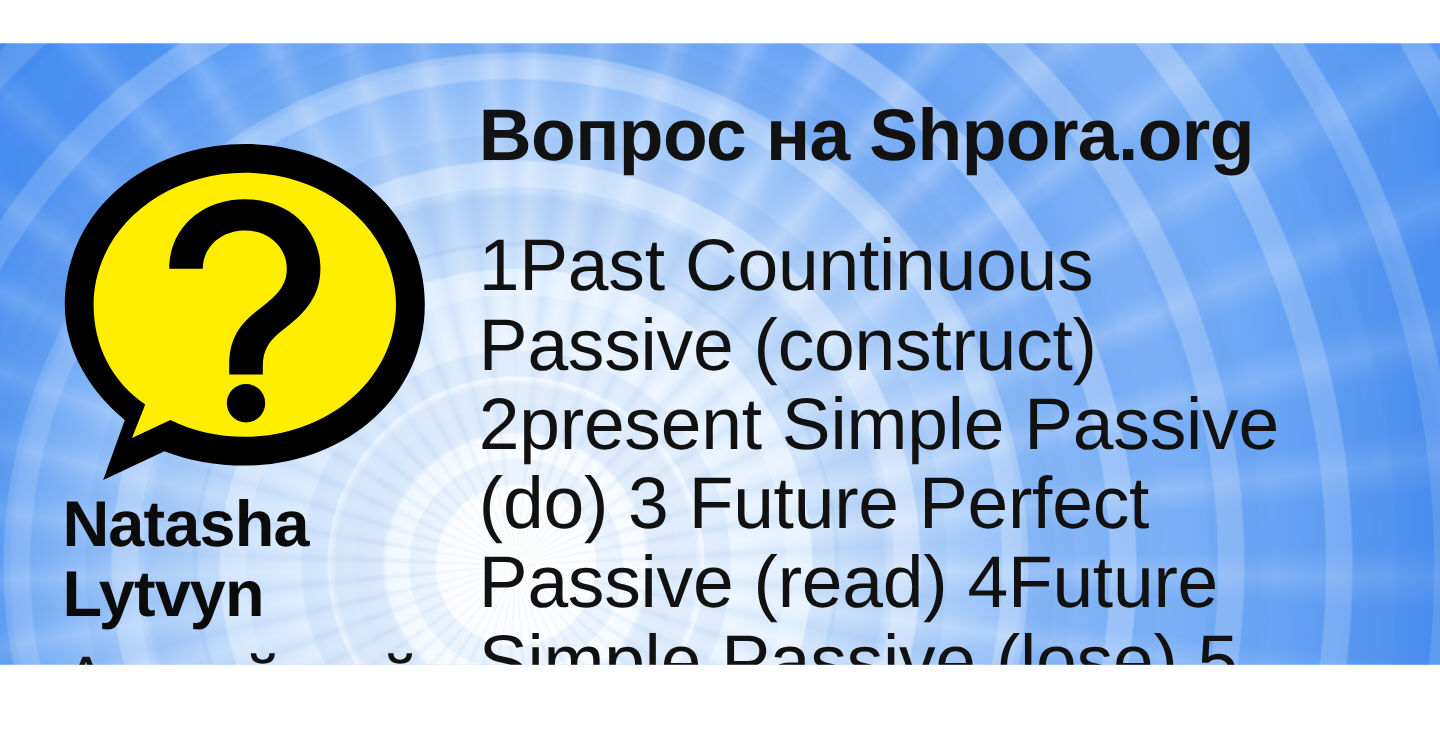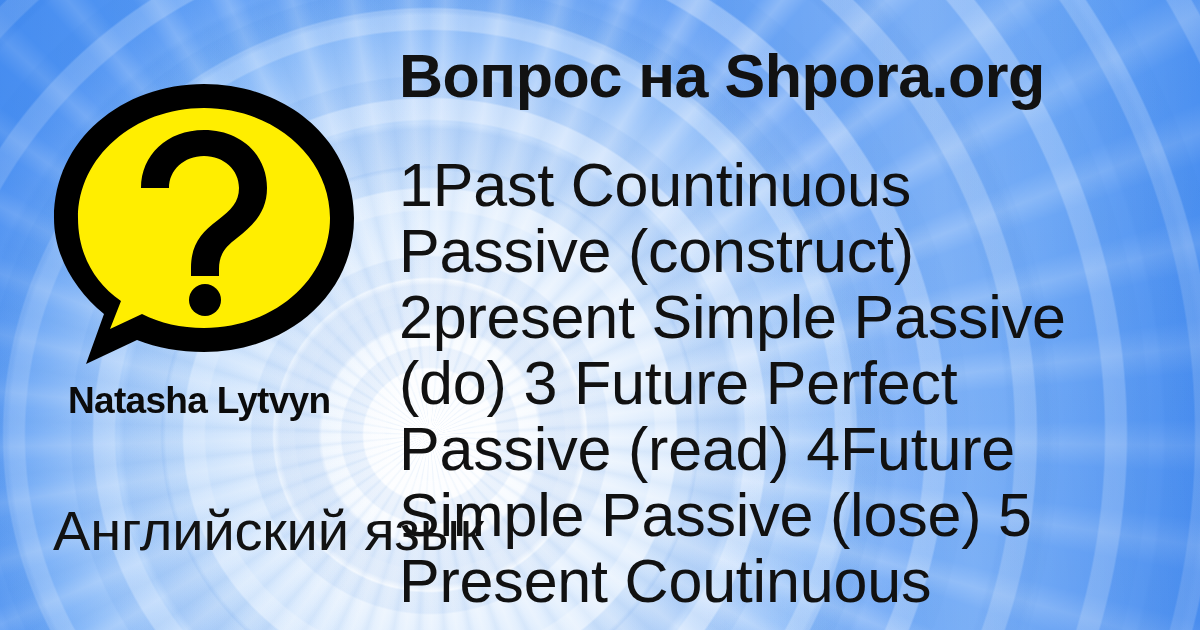--- a/index.html
+++ b/index.html
@@ -4,23 +4,24 @@
 <style>
   * { margin:0; padding:0; box-sizing:border-box; }
   html, body {
     width:1200px; height:630px; overflow:hidden;
     font-family:"Liberation Sans", sans-serif;
     background:#ffffff;
   }
 
   .card {
     position:relative;
-    width:1200px; height:630px;
+    width:1200px; height:518px;
     overflow:hidden;
     background:#cfe2fb;
+    margin-top:36px;
   }
 
   
   .bg-base {
     position:absolute; inset:0;
     background:
       radial-gradient(circle 520px at 430px 435px,
         #ffffff 0%, #fbfdff 14%, #eff6fe 30%, #d8e9fd 50%,
         #b6d4fb 66%, #8fbdf9 80%, #6ea6f6 92%, #5b9bf4 100%);
   }
@@ -105,23 +106,23 @@
     left:399px; top:152px;
     width:720px;
     font-size:61px; font-weight:normal;
     line-height:66px;
     color:#111111;
     letter-spacing:-0.2px;
   }
 
   .author {
     position:absolute;
-    left:68px; top:372px;
+    left:52px; top:372px;
     width:350px;
-    font-size:37px; font-weight:bold;
+    font-size:54px; font-weight:bold;
     line-height:58px;
     color:#0b0b0b;
     letter-spacing:-0.7px;
   }
 
   .subject {
     position:absolute;
     left:53px; top:502px;
     width:470px;
     font-size:56px; font-weight:normal;

